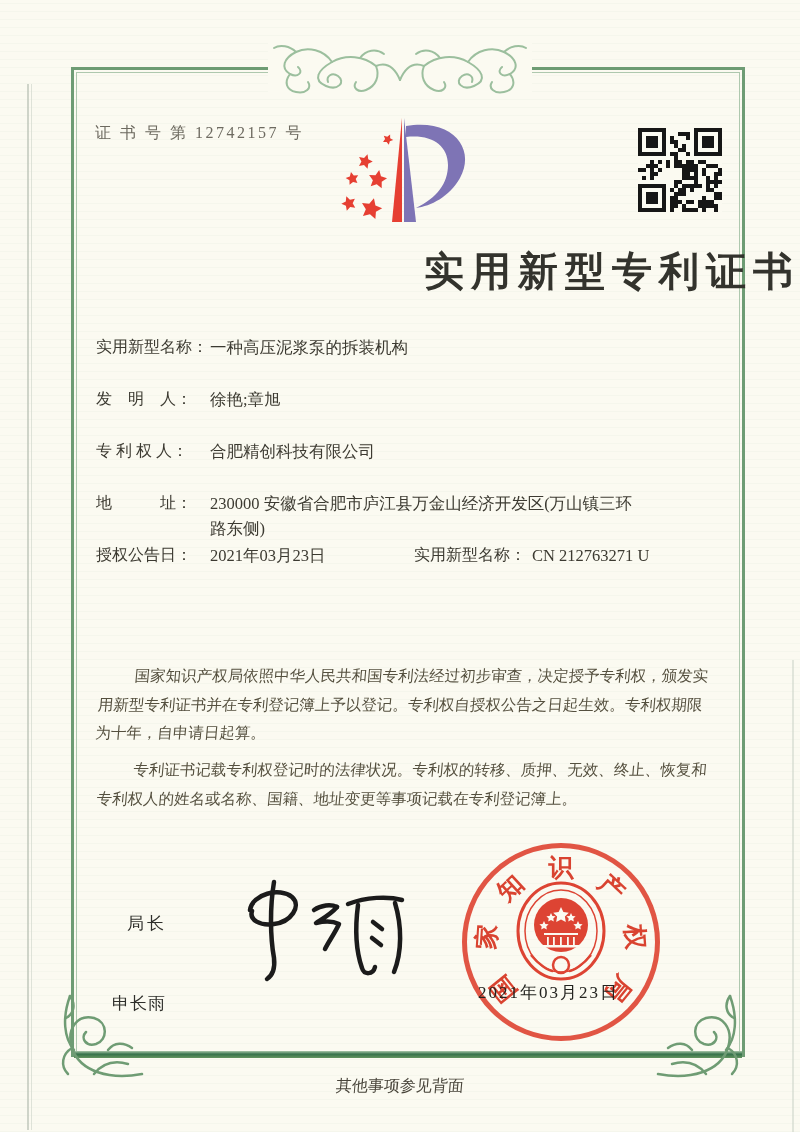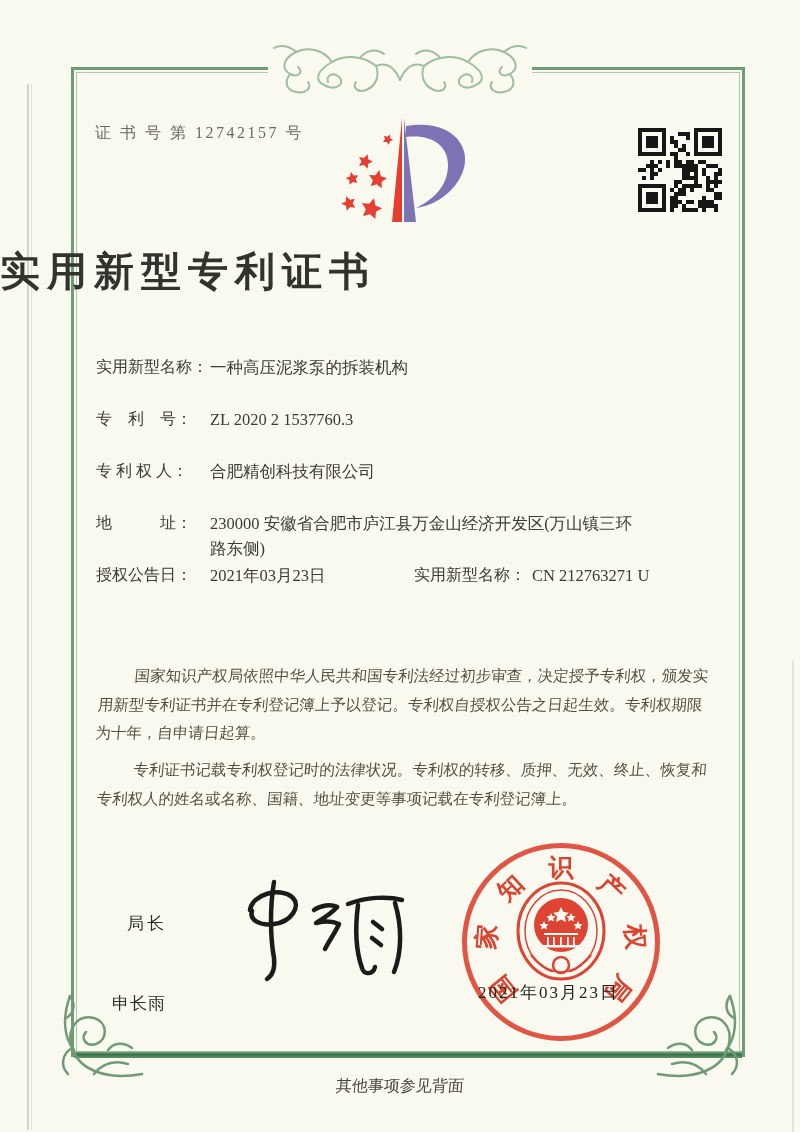--- a/index.html
+++ b/index.html
@@ -21,24 +21,24 @@
   .ornament-top { position:absolute; left:268px; top:36px; width:264px; height:62px; background:#fbfaf1; z-index:3; }
   .flourish { position:absolute; z-index:3; }
   .flourish.bl { left:50px; top:988px; }
   .flourish.br { left:650px; top:988px; transform:scaleX(-1); }
 
   .cert-no { position:absolute; left:95px; top:123px; font-size:16px; letter-spacing:2.5px; color:#6d6a60; z-index:2; }
 
   .logo { position:absolute; left:336px; top:110px; z-index:2; }
   .qr { position:absolute; left:638px; top:128px; width:84px; height:84px; z-index:2; }
 
-  .title { position:absolute; left:0; top:244px; width:800px; text-align:left;
+  .title { position:absolute; left:0; top:244px; width:800px; text-align:right;
     font-size:40px; font-weight:700; letter-spacing:7px; color:#33332d; z-index:2; }
 
-  .fields { position:absolute; left:96px; top:336px; width:616px; z-index:2; color:#3c3a31;margin-top:20px; }
+  .fields { position:absolute; left:96px; top:336px; width:616px; z-index:2; color:#3c3a31; }
   .frow { margin-bottom:29px; font-size:16.5px; line-height:1.4; position:relative; }
   .frow .lab { display:inline-block; width:114px; font-size:16px; vertical-align:top; }
   .frow .val { display:inline-block; vertical-align:top; }
   .frow.addr { margin-bottom:2px; }
   .frow.addr .val { width:424px; line-height:1.5; }
   .pairB { position:absolute; left:318px; top:0; }
 
   .paras { position:absolute; left:98px; top:662px; width:612px; z-index:2; }
   .paras p { font-size:15.5px; line-height:1.85; text-indent:2.2em; color:#55503f;
     margin-bottom:8px; transform:skewX(-5deg); }
@@ -264,21 +264,21 @@
         <rect x="8" y="64" width="12" height="12" fill="#161616"></rect>
       </svg></div>
 
   <div class="title">实用新型专利证书</div>
 
   <div class="fields">
     <div class="frow">
       <span class="lab">实用新型名称：</span><span class="val">一种高压泥浆泵的拆装机构</span>
     </div>
     <div class="frow">
-      <span class="lab">专　利　号：</span><span class="val">ZL 2020 2 1537760.3</span>
+      <span class="lab">发　明　人：</span><span class="val">徐艳;章旭</span>
     </div>
     <div class="frow">
       <span class="lab">专 利 权 人：</span><span class="val">合肥精创科技有限公司</span>
     </div>
     <div class="frow addr">
       <span class="lab">地　　　址：</span><span class="val">230000 安徽省合肥市庐江县万金山经济开发区(万山镇三环路东侧)</span>
     </div>
     <div class="frow">
       <span class="lab">授权公告日：</span><span class="val">2021年03月23日</span>
       <span class="pairB">

